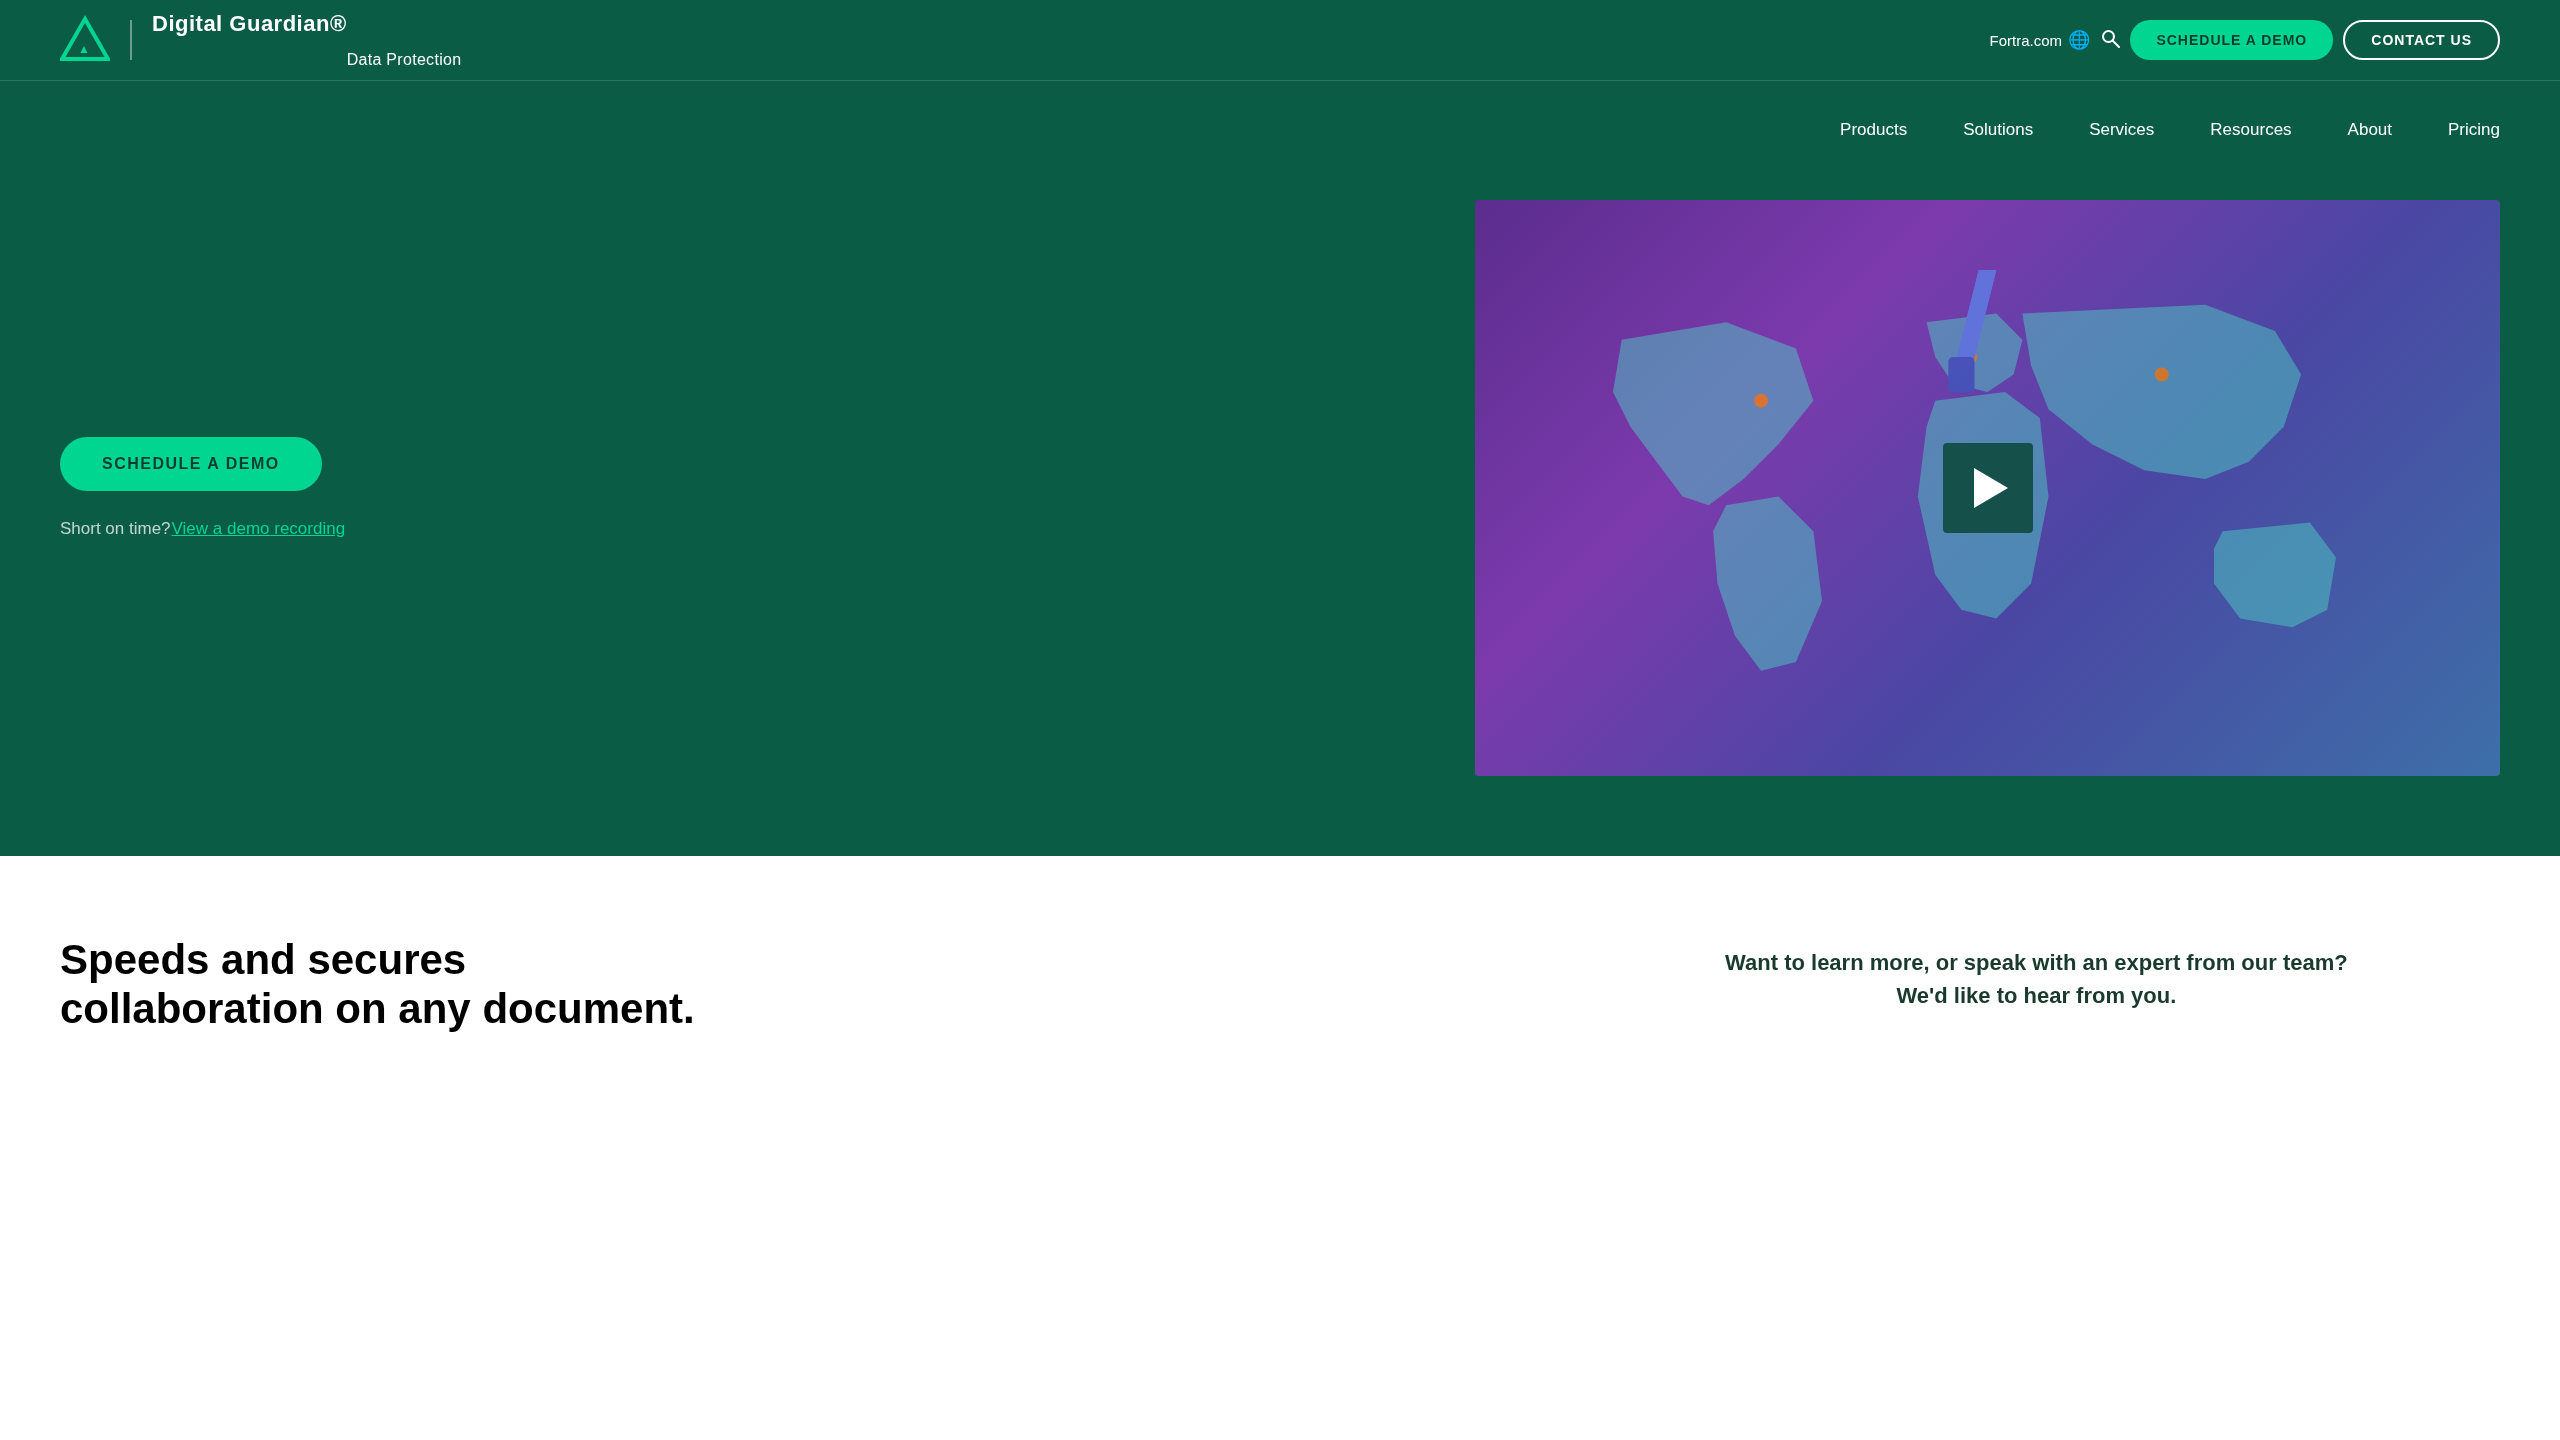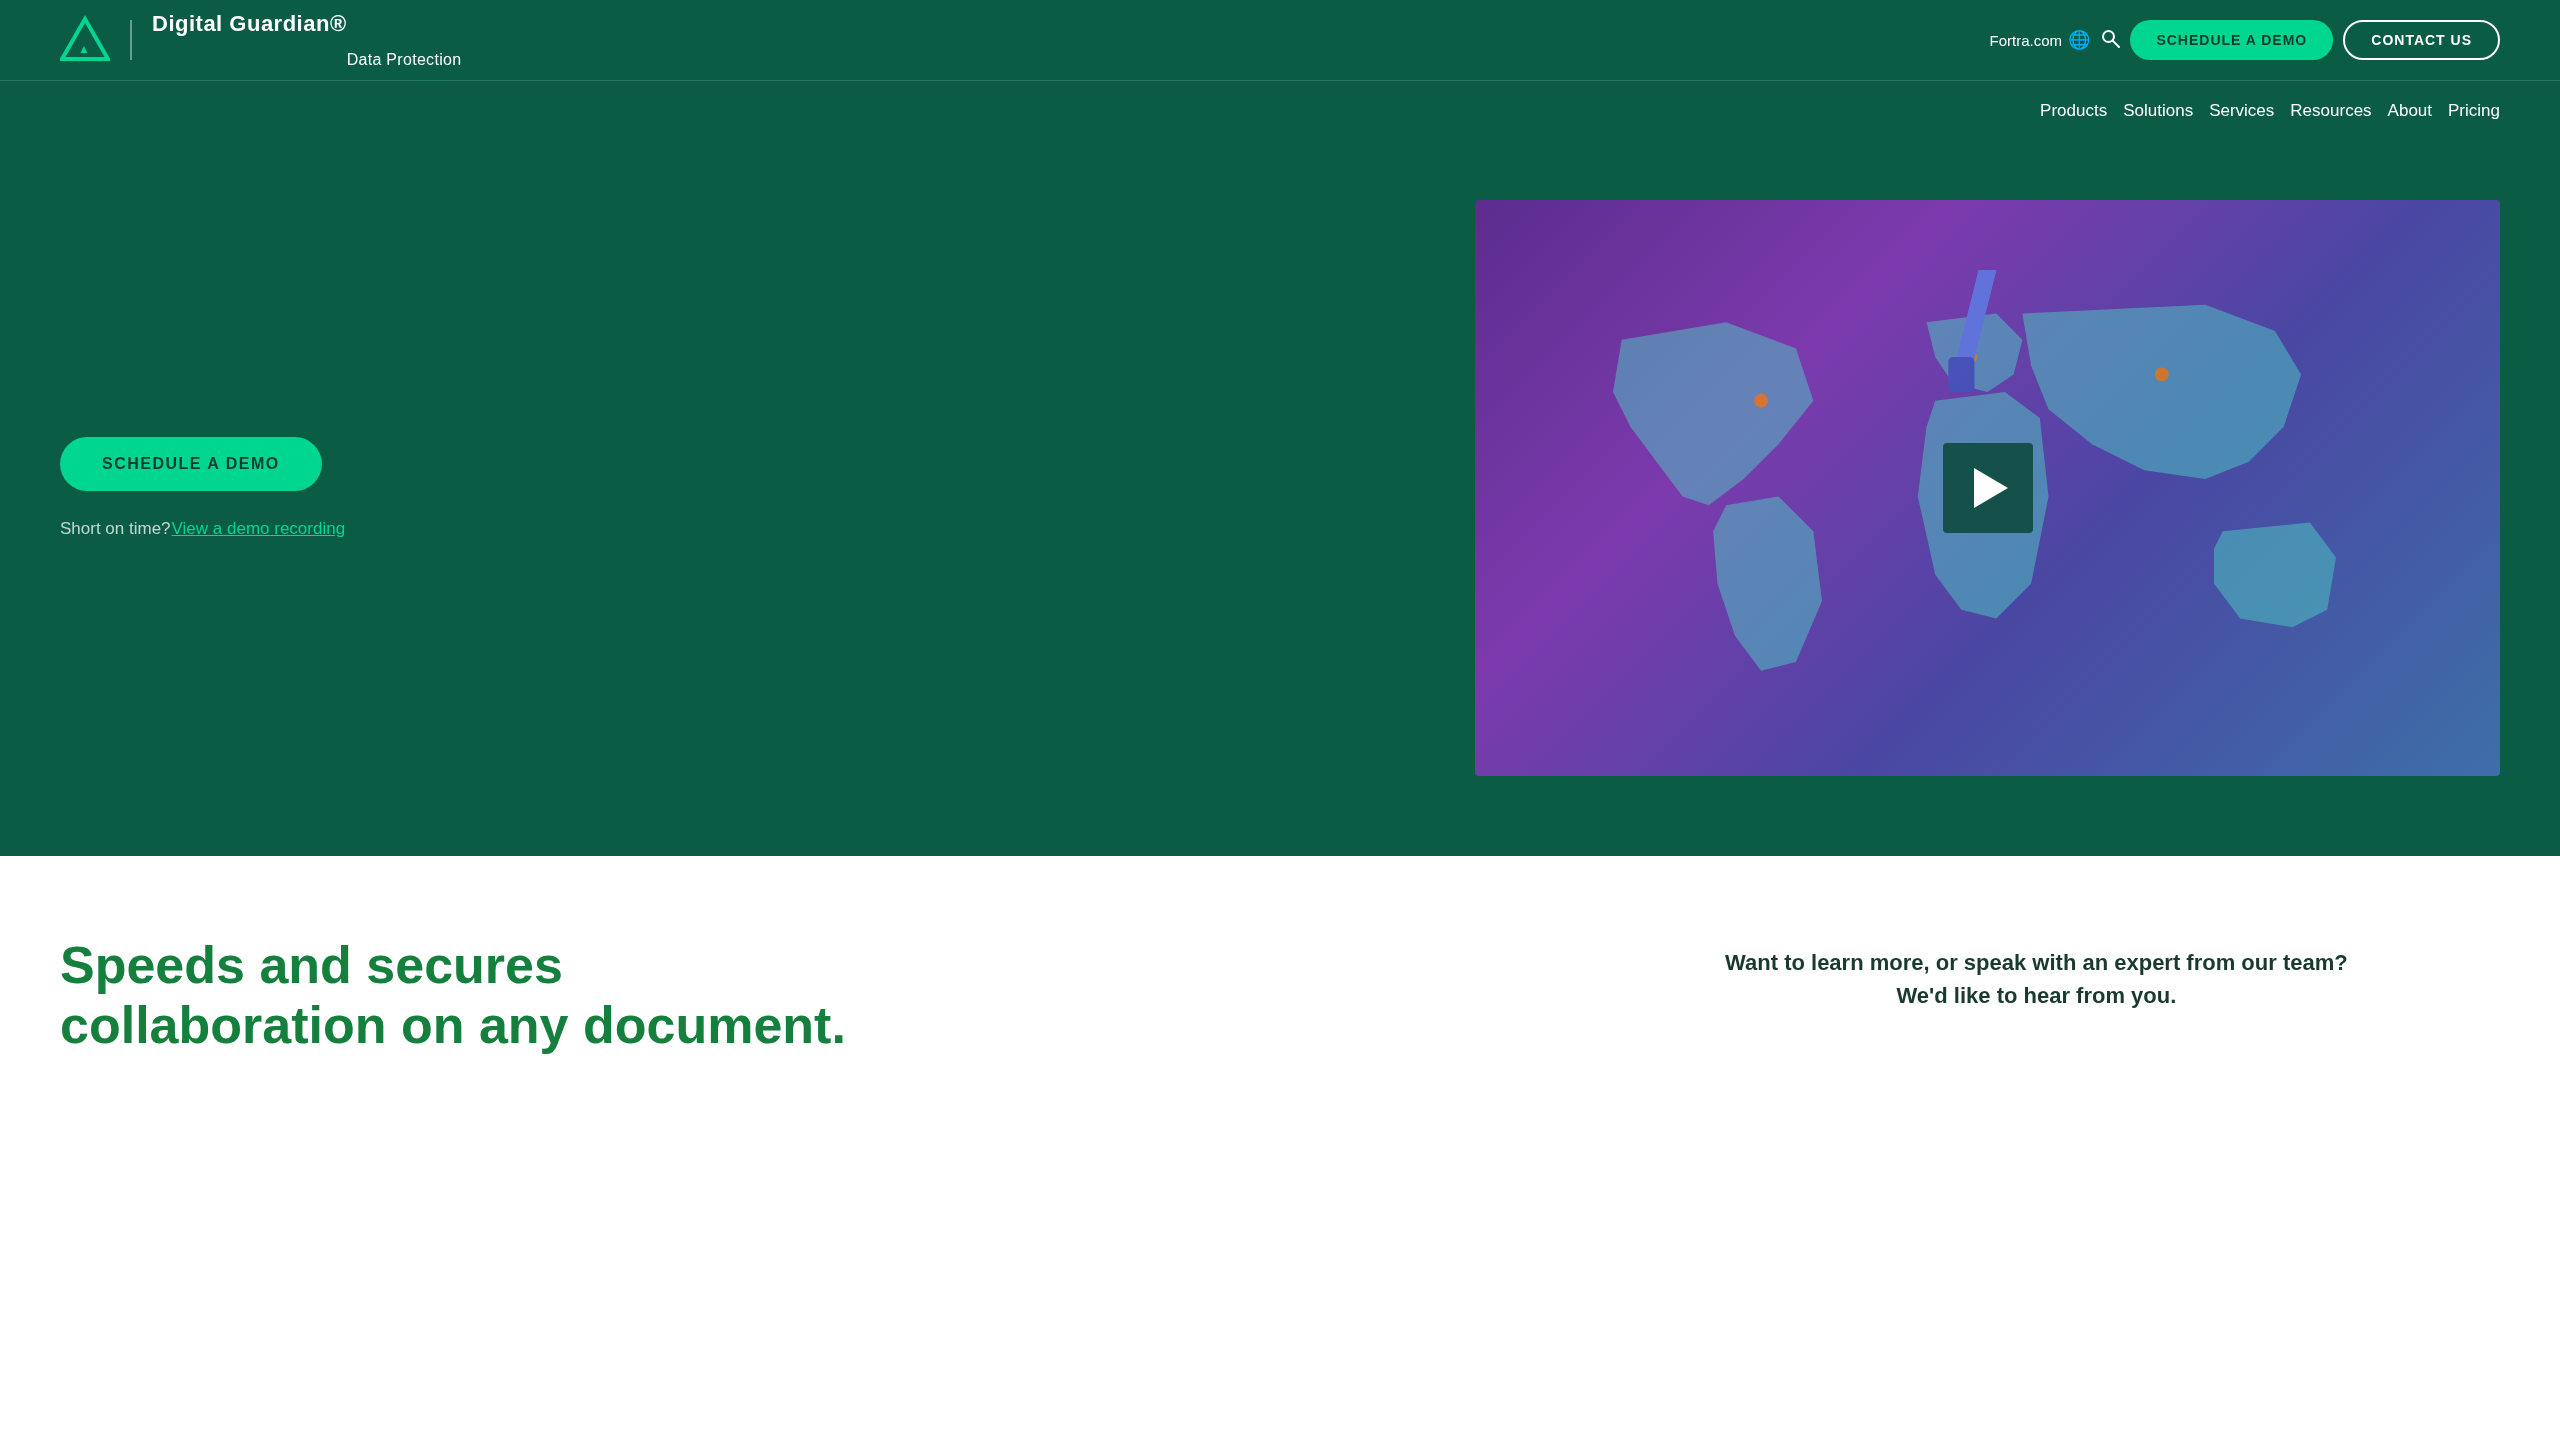--- a/index.html
+++ b/index.html
@@ -93,25 +93,25 @@
       letter-spacing: 1px;
       cursor: pointer;
       text-transform: uppercase;
     }
 
     
     .nav-bar {
       background: #0a5c45;
       border-top: 1px solid rgba(255,255,255,0.15);
       display: flex;
-      align-items: center;
+      align-items: flex-end;
       justify-content: flex-end;
       padding: 0 60px;
       height: 60px;
-      gap: 16px;
+      gap: 56px;
     }
     .nav-item {
       color: #fff;
       font-size: 17px;
       font-weight: 500;
       text-decoration: none;
       cursor: pointer;
       white-space: nowrap;
     }
 
@@ -228,22 +228,22 @@
       padding: 80px 60px;
       display: flex;
       align-items: flex-start;
       justify-content: space-between;
     }
     .lower-left {
       flex: 0 0 55%;
       max-width: 55%;
     }
     .lower-title {
-      color: #15803d;
-      font-size: 52px;
+      color: #000000;
+      font-size: 42px;
       font-weight: 800;
       line-height: 1.15;
     }
     .lower-right {
       flex: 0 0 38%;
       max-width: 38%;
       text-align: center;
       padding-top: 10px;
     }
     .lower-right-text {

